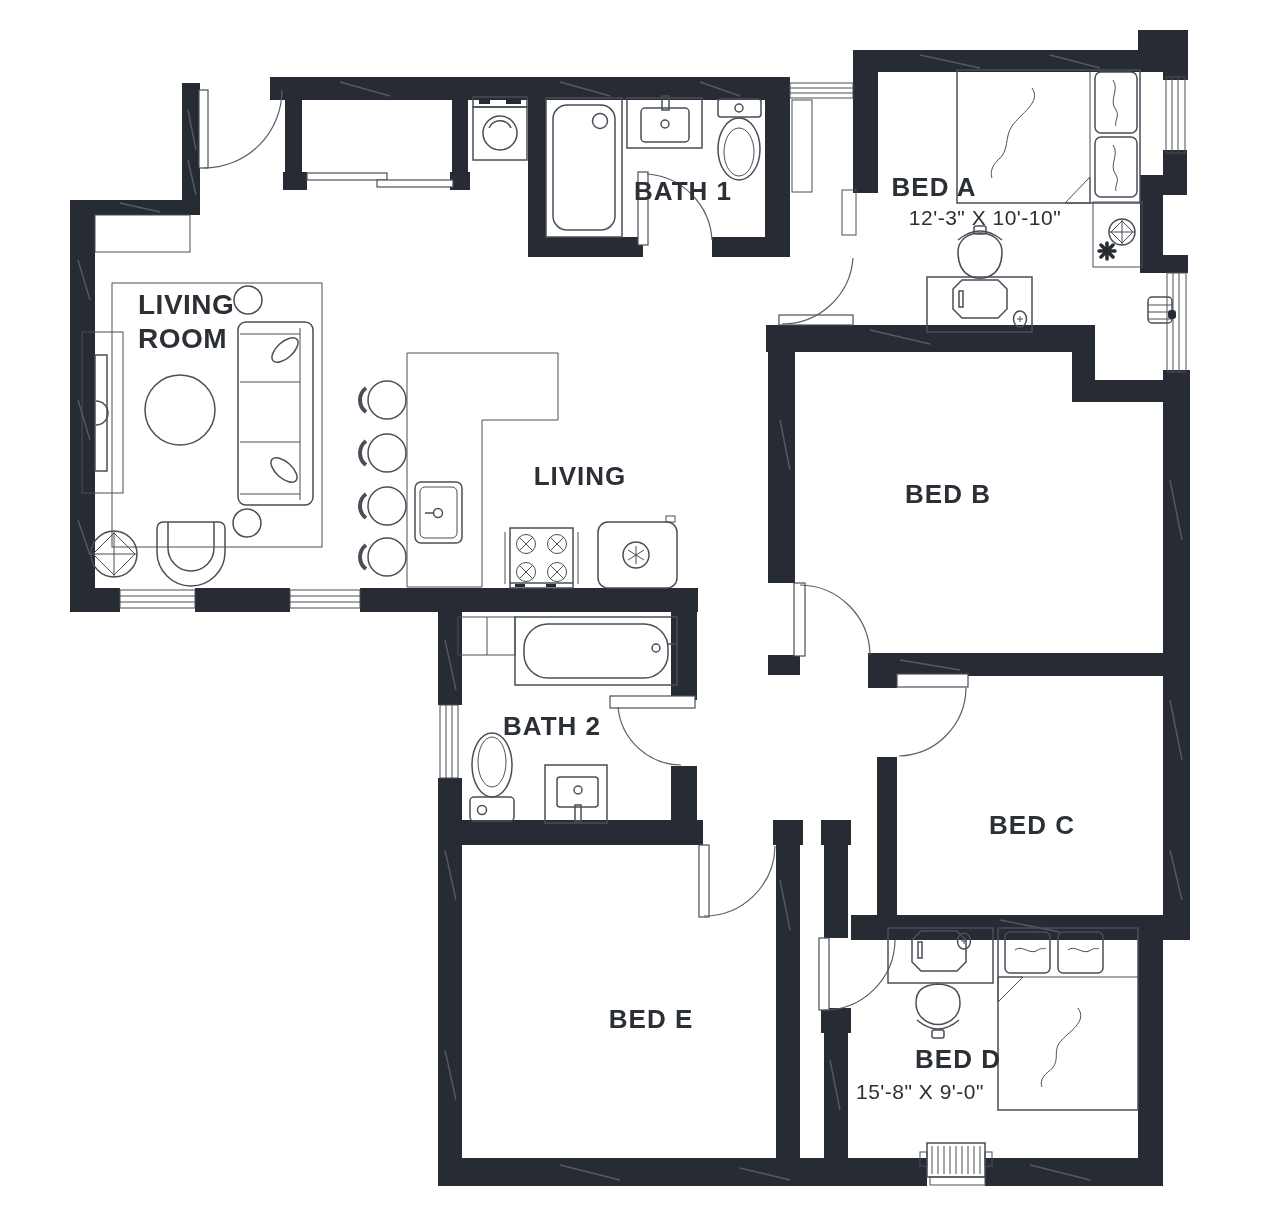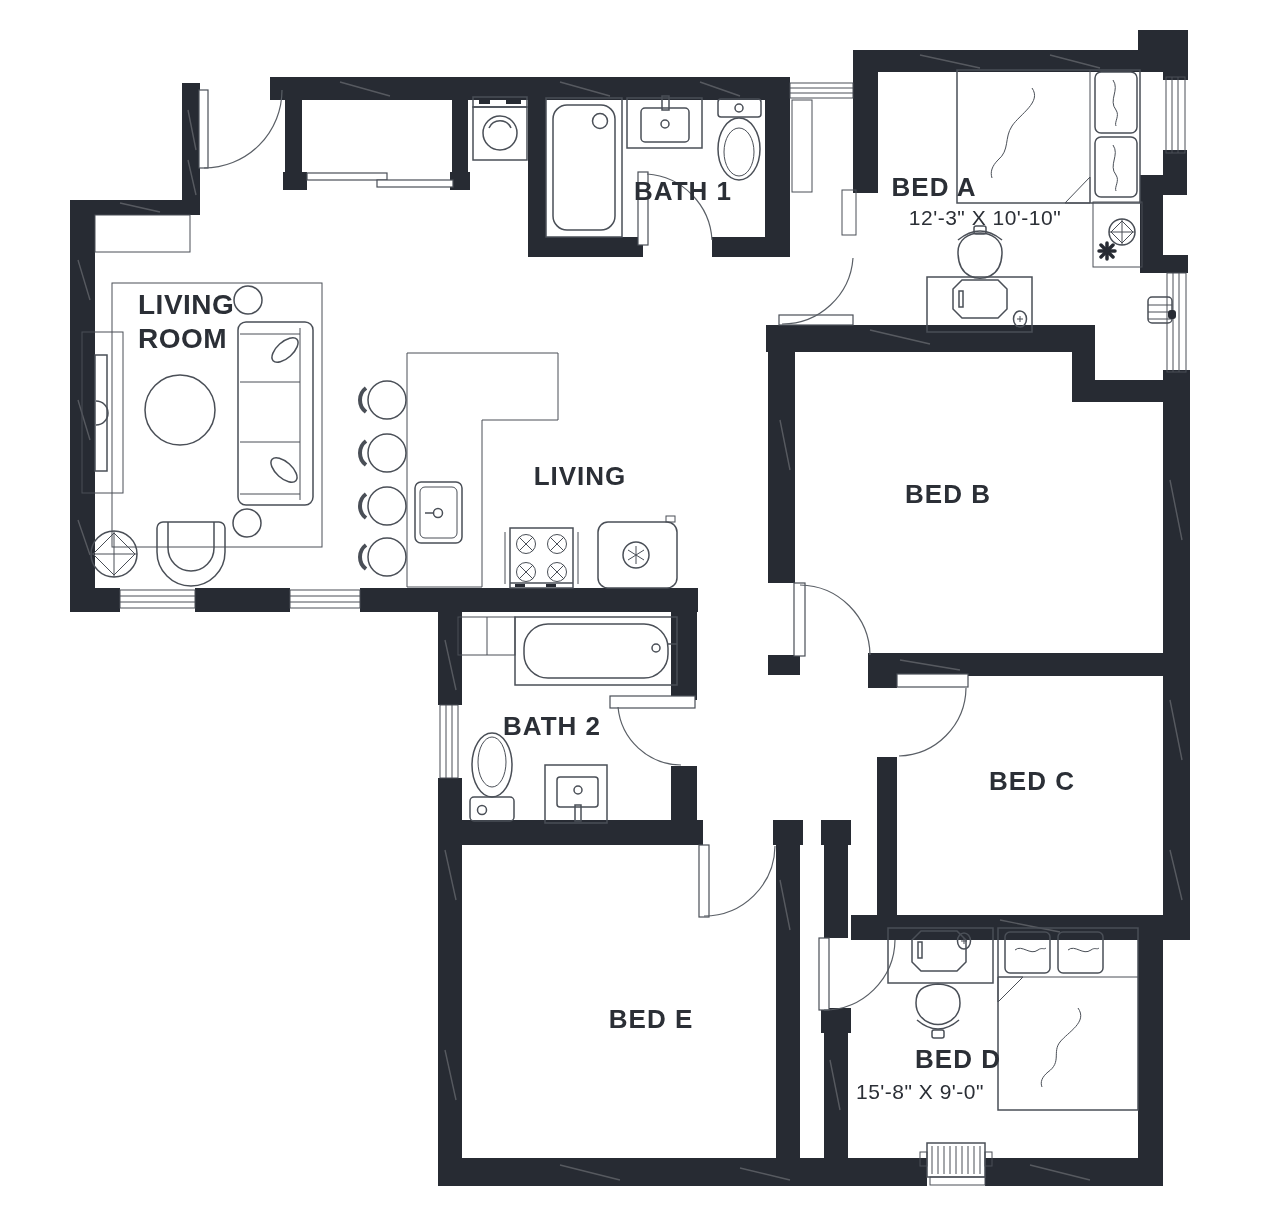--- a/index.html
+++ b/index.html
@@ -415,19 +415,19 @@
 
   <div class="room-label" style="left:683px;top:192px">BATH 1</div>
 
   <div class="room-label" style="left:552px;top:727px">BATH 2</div>
 
   <div class="room-label" style="left:934px;top:188px">BED A</div>
   <div class="room-dims" style="left:985px;top:218px">12'-3" X 10'-10"</div>
 
   <div class="room-label" style="left:948px;top:495px">BED B</div>
 
-  <div class="room-label" style="left:1032px;top:782px">BED C</div>
+  <div class="room-label" style="left:1032px;top:826px">BED C</div>
 
   <div class="room-label" style="left:958px;top:1060px">BED D</div>
   <div class="room-dims" style="left:920px;top:1092px">15'-8" X 9'-0"</div>
 
   <div class="room-label" style="left:651px;top:1020px">BED E</div>
 </div>
 
 </body></html>

